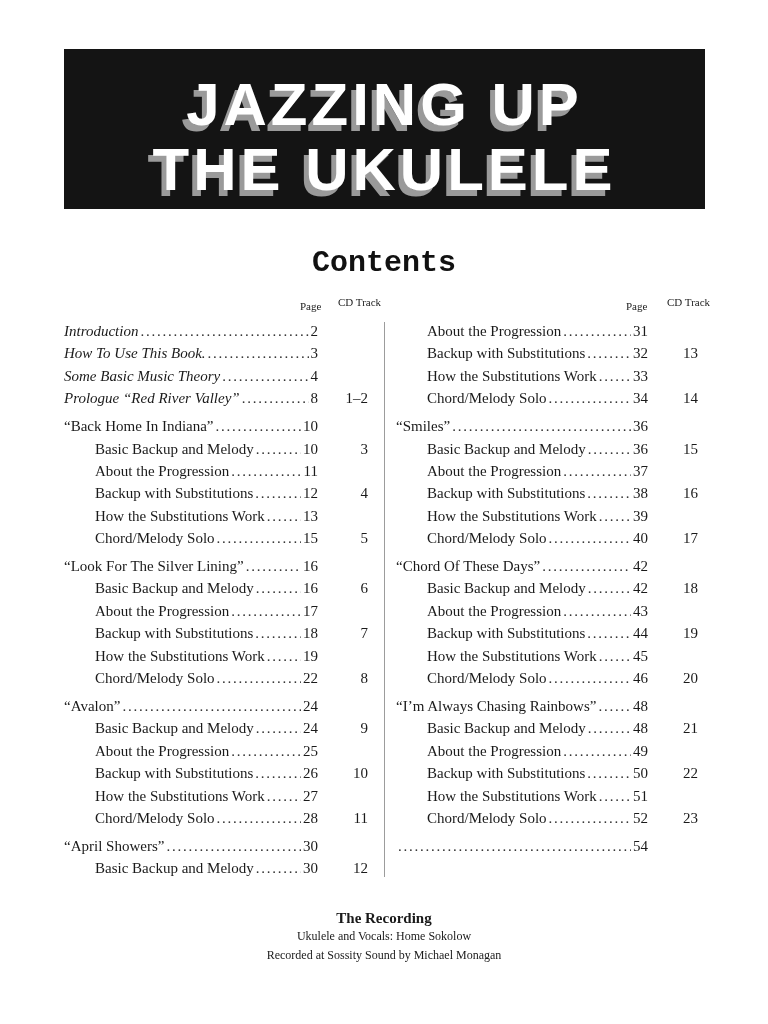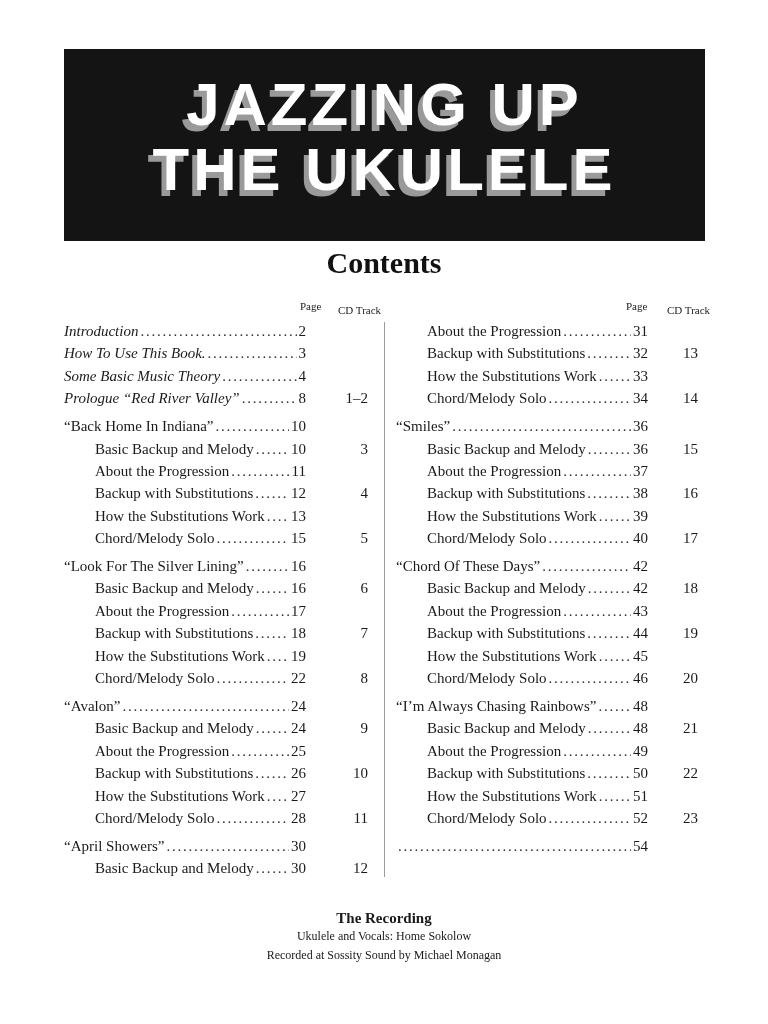--- a/index.html
+++ b/index.html
@@ -1,45 +1,45 @@
 <!DOCTYPE html>
 <html><head>
 <meta charset="utf-8">
 <style>
   html, body { margin: 0; padding: 0; background: #ffffff; }
   body { width: 768px; height: 1024px; position: relative; overflow: hidden;
          font-family: "Liberation Serif", "DejaVu Serif", serif; color: #1a1a1a; }
 
-  .banner { position: absolute; left: 64px; top: 49px; width: 641px; height: 192px;
+  .banner { position: absolute; left: 64px; top: 49px; width: 641px; height: 160px;
             background: #141414; }
   .banner-line { position: absolute; left: 0; width: 100%; text-align: center;
                  font-family: "Liberation Sans", "DejaVu Sans", sans-serif; font-weight: 700;
                  color: #ffffff; font-size: 60px; letter-spacing: 4px; line-height: 60px;
                  text-shadow: -5px 6px 0 #9a9a9a; }
   .banner-line.l1 { top: 26px; }
   .banner-line.l2 { top: 91px; }
 
   .title { position: absolute; left: 0; width: 768px; top: 243px; text-align: center;
-           font-size: 30px; font-weight: 700; line-height: 40px; color: #111; }
+           font-size: 30px; font-weight: 700; line-height: 40px; color: #111; font-family: Liberation Mono, monospace; }
 
   .col { position: absolute; top: 296px; }
   .col.left { left: 64px; width: 322px; }
   .col.right { left: 396px; width: 330px; }
 
   .col-head { position: relative; height: 24px; font-size: 11px; color: #222; }
   .col-head .h-page { position: absolute; top: 4px; }
-  .col-head .h-cd { position: absolute; top: 8px; }
+  .col-head .h-cd { position: absolute; top: 0; }
   .left .h-page { left: 236px; }
   .left .h-cd { left: 274px; }
   .right .h-page { left: 230px; }
   .right .h-cd { left: 271px; }
 
   .row { position: relative; height: 22.4px; font-size: 15px; line-height: 22px; white-space: nowrap; }
   .row .entry { position: absolute; top: 0; display: flex; align-items: baseline; }
-  .left .row .entry { right: 80px; left: 0; }
+  .left .row .entry { right: 68px; left: 0; }
   .right .row .entry { right: 78px; left: 0; }
   .row.sub .entry { padding-left: 31px; }
   .row.italic .label { font-style: italic; }
   .row .label { flex: none; }
   .row .dots { flex: 1 1 auto; overflow: hidden; letter-spacing: 2.6px; color: #333; margin: 0 2px; }
   .row .dots::before { content: ". . . . . . . . . . . . . . . . . . . . . . . . . . . . . . . . . . . . . . . . . . . . . . . . . . . ."; letter-spacing: -1px; word-spacing: 0; }
   .row .page { flex: none; }
   .row .track { position: absolute; top: 0; text-align: right; }
   .left .row .track { right: 18px; }
   .right .row .track { right: 28px; }

